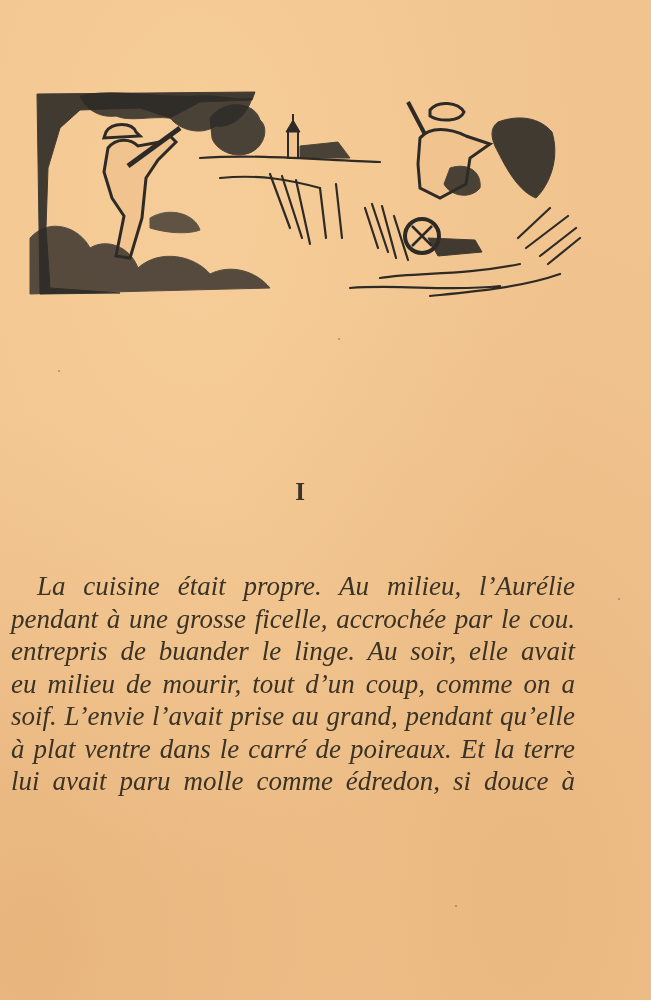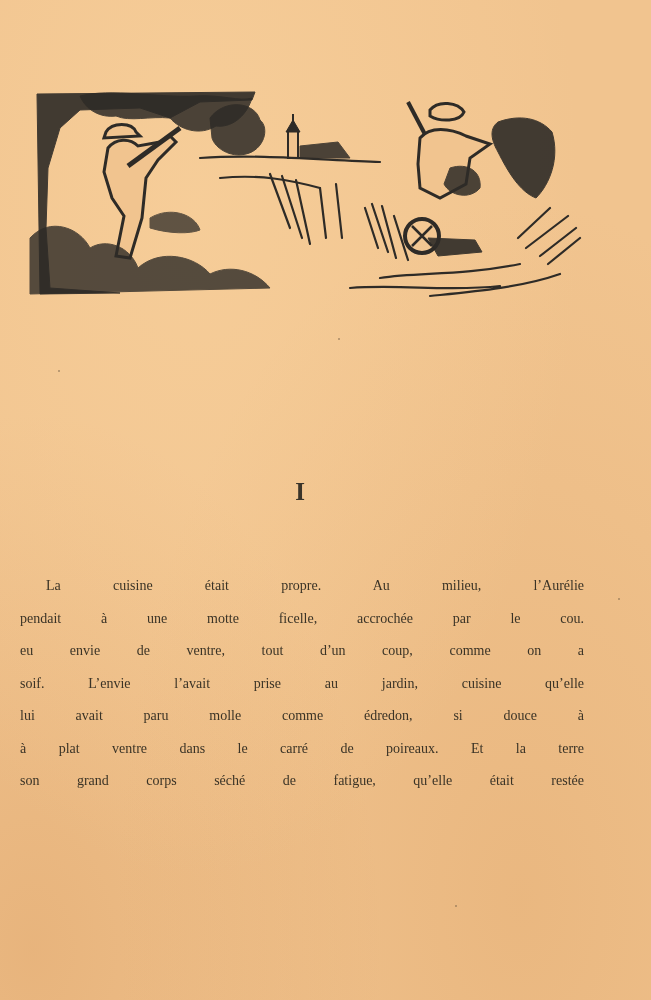--- a/index.html
+++ b/index.html
@@ -16,23 +16,24 @@
   }
   .page { position: absolute; inset: 0; }
   .illustration {
     position: absolute; left: 20px; top: 88px; width: 565px; height: 215px;
   }
   .chapter-heading {
     position: absolute; left: 0; width: 600px; top: 478px;
     text-align: center; font-size: 25px; font-weight: bold; color: #3a342a;
   }
   .body-text {
-    position: absolute; left: 20px; top: 570px; width: 564px;
-    font-size: 14px; line-height: 32.5px; text-align: justify;
+    position: absolute; left: 11px; top: 570px; width: 564px;
+    font-size: 27px; line-height: 32.5px; text-align: justify;
     color: #3a3326;
+    font-style: italic;
   }
   .line {
     display: block; text-align: justify; text-align-last: justify;
     white-space: nowrap; height: 32.5px;
   }
   .line.first { text-indent: 26px; }
   .speck { position: absolute; width: 2px; height: 2px; background: #6b5a44; border-radius: 50%; opacity: .55; }
 </style>
 </head>
 <body>
@@ -90,20 +91,20 @@
 
   <div class="speck" style="left:58px;top:370px;"></div>
   <div class="speck" style="left:338px;top:338px;"></div>
   <div class="speck" style="left:618px;top:598px;"></div>
   <div class="speck" style="left:455px;top:905px;"></div>
 
   <div class="chapter-heading">I</div>
 
   <div class="body-text">
     <span class="line first">La cuisine était propre. Au milieu, l’Aurélie</span>
-    <span class="line">pendait à une motte ficelle, accrochée par le cou.</span>
-    <span class="line">eu envie de ventre, tout d’un coup, comme on a</span>
-    <span class="line">soif. L’envie l’avait prise au jardin, cuisine qu’elle</span>
+    <span class="line">pendant à une grosse ficelle, accrochée par le cou.</span>
+    <span class="line">entrepris de buander le linge. Au soir, elle avait</span>
+    <span class="line">eu milieu de mourir, tout d’un coup, comme on a</span>
+    <span class="line">soif. L’envie l’avait prise au grand, pendant qu’elle</span>
+    <span class="line">à plat ventre dans le carré de poireaux. Et la terre</span>
     <span class="line">lui avait paru molle comme édredon, si douce à</span>
-    <span class="line">à plat ventre dans le carré de poireaux. Et la terre</span>
-    <span class="line">son grand corps séché de fatigue, qu’elle était restée</span>
   </div>
 </div>
 
 </body></html>

